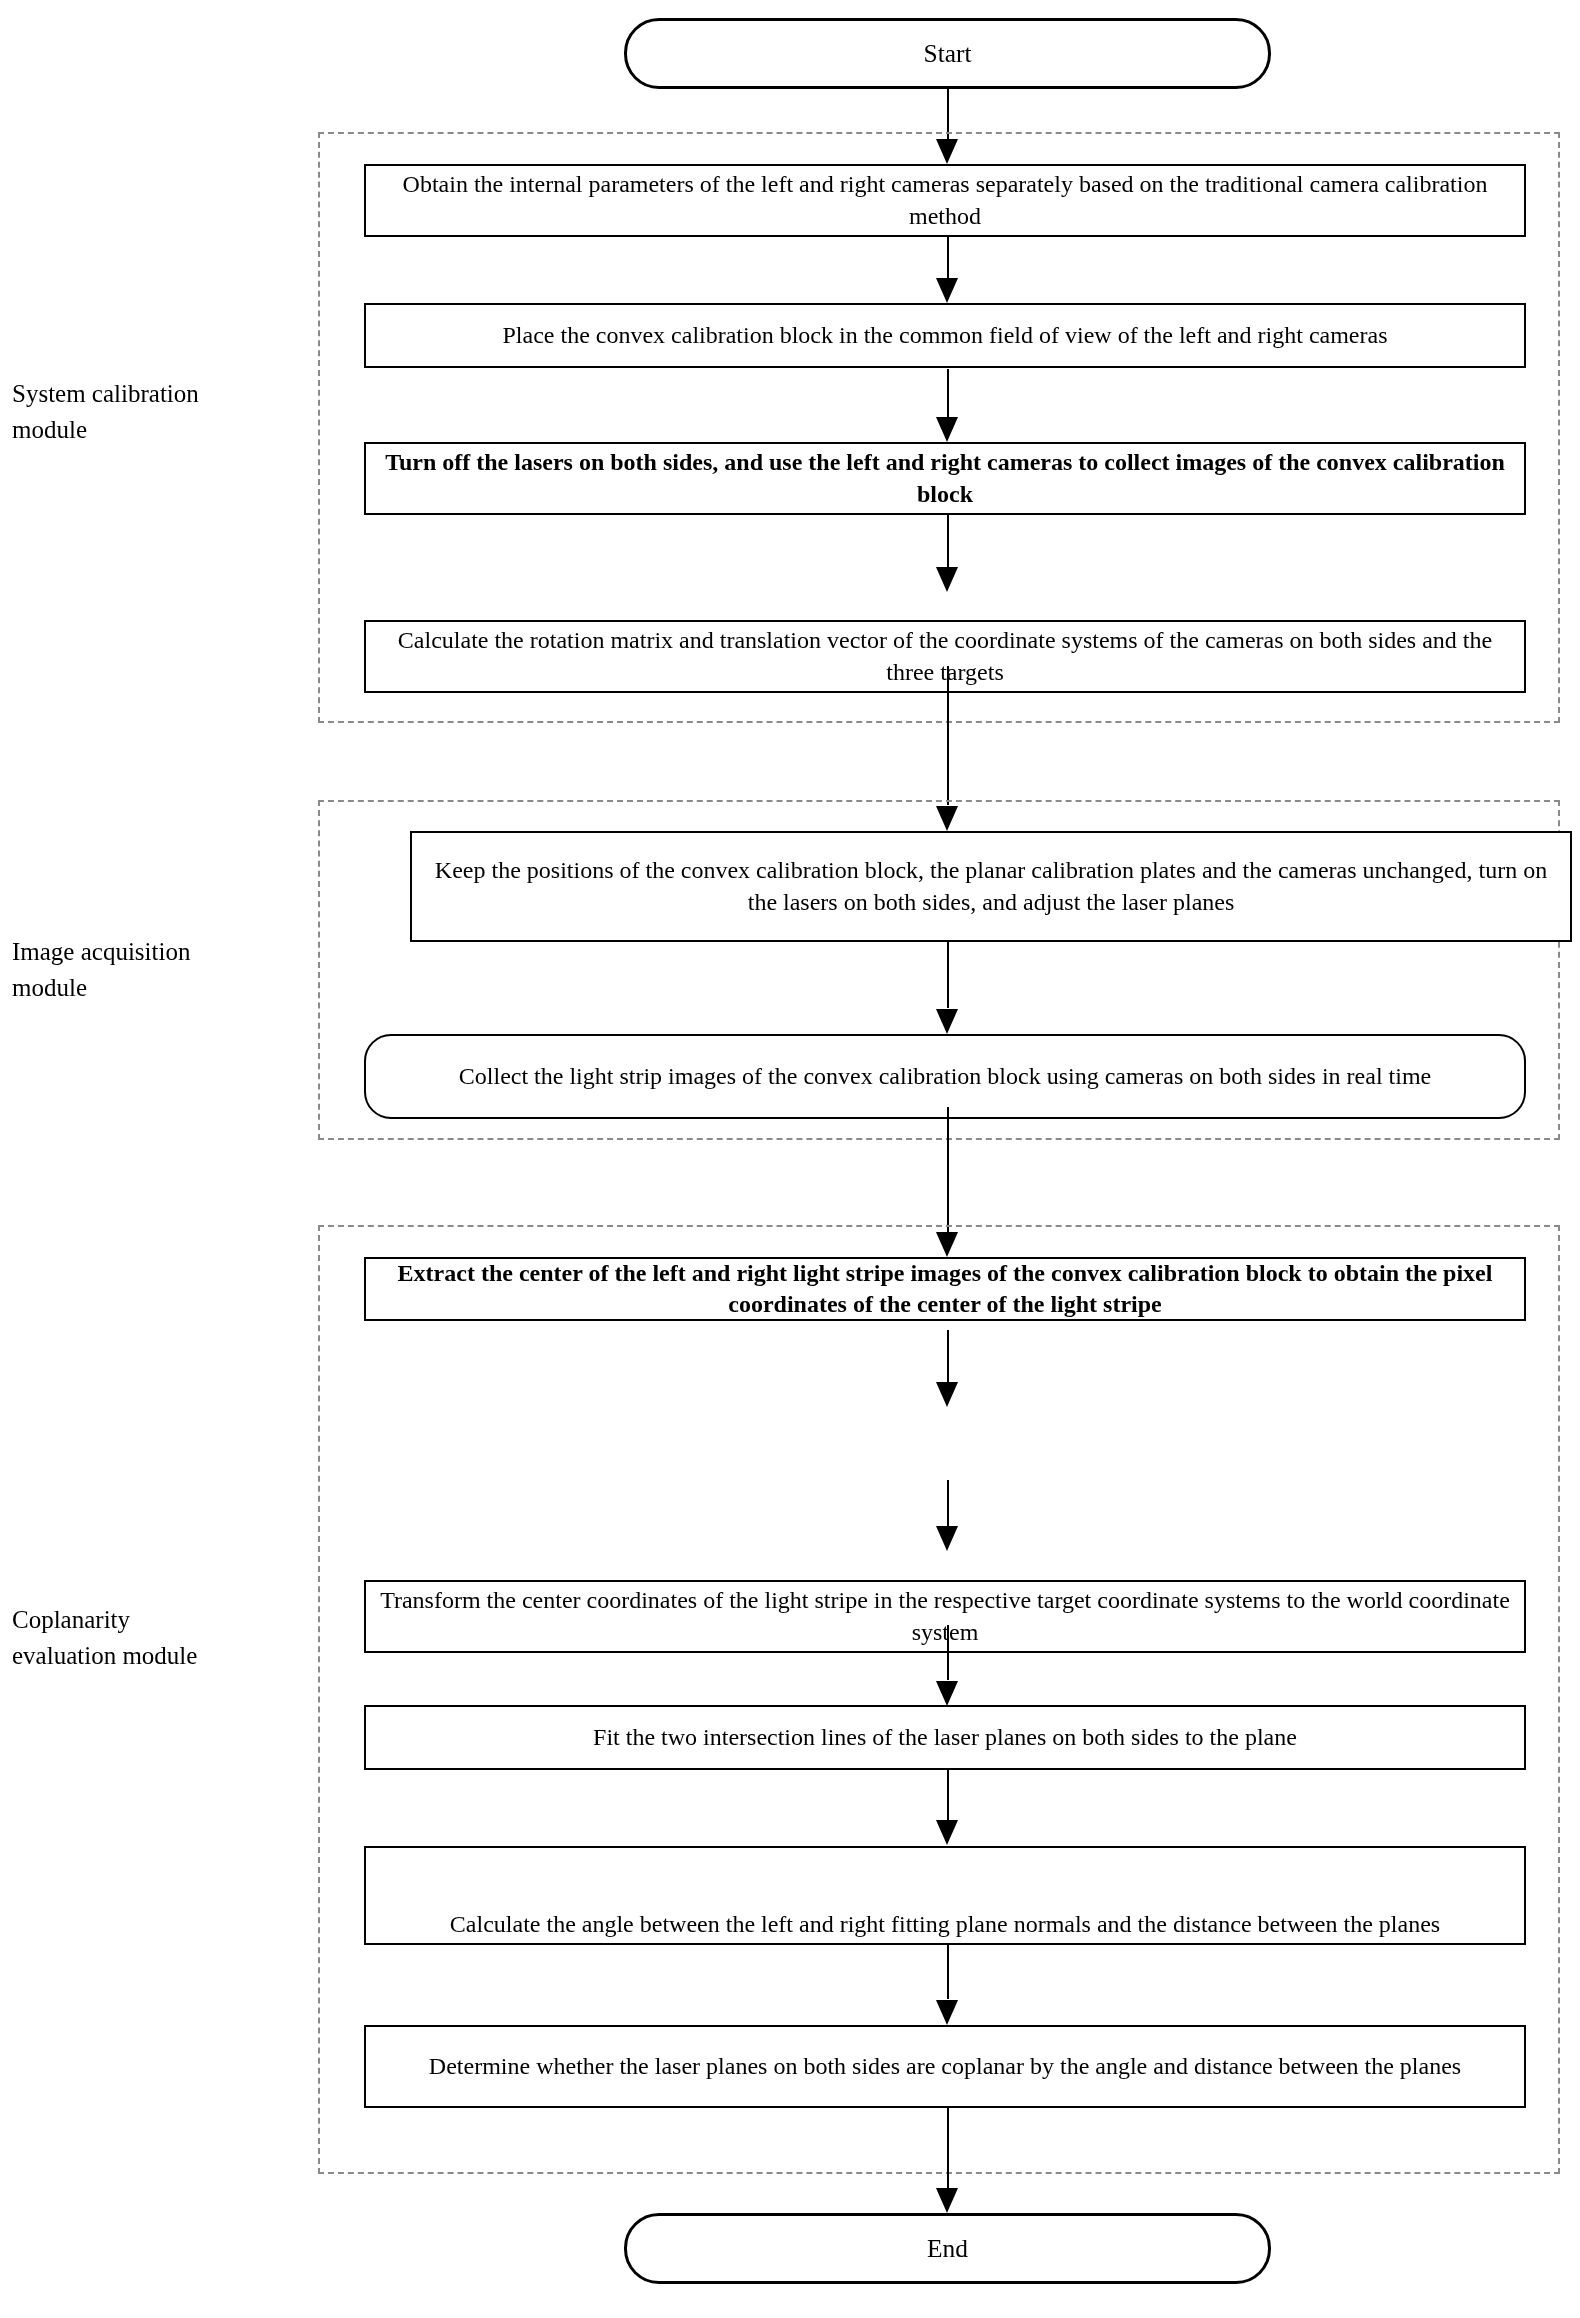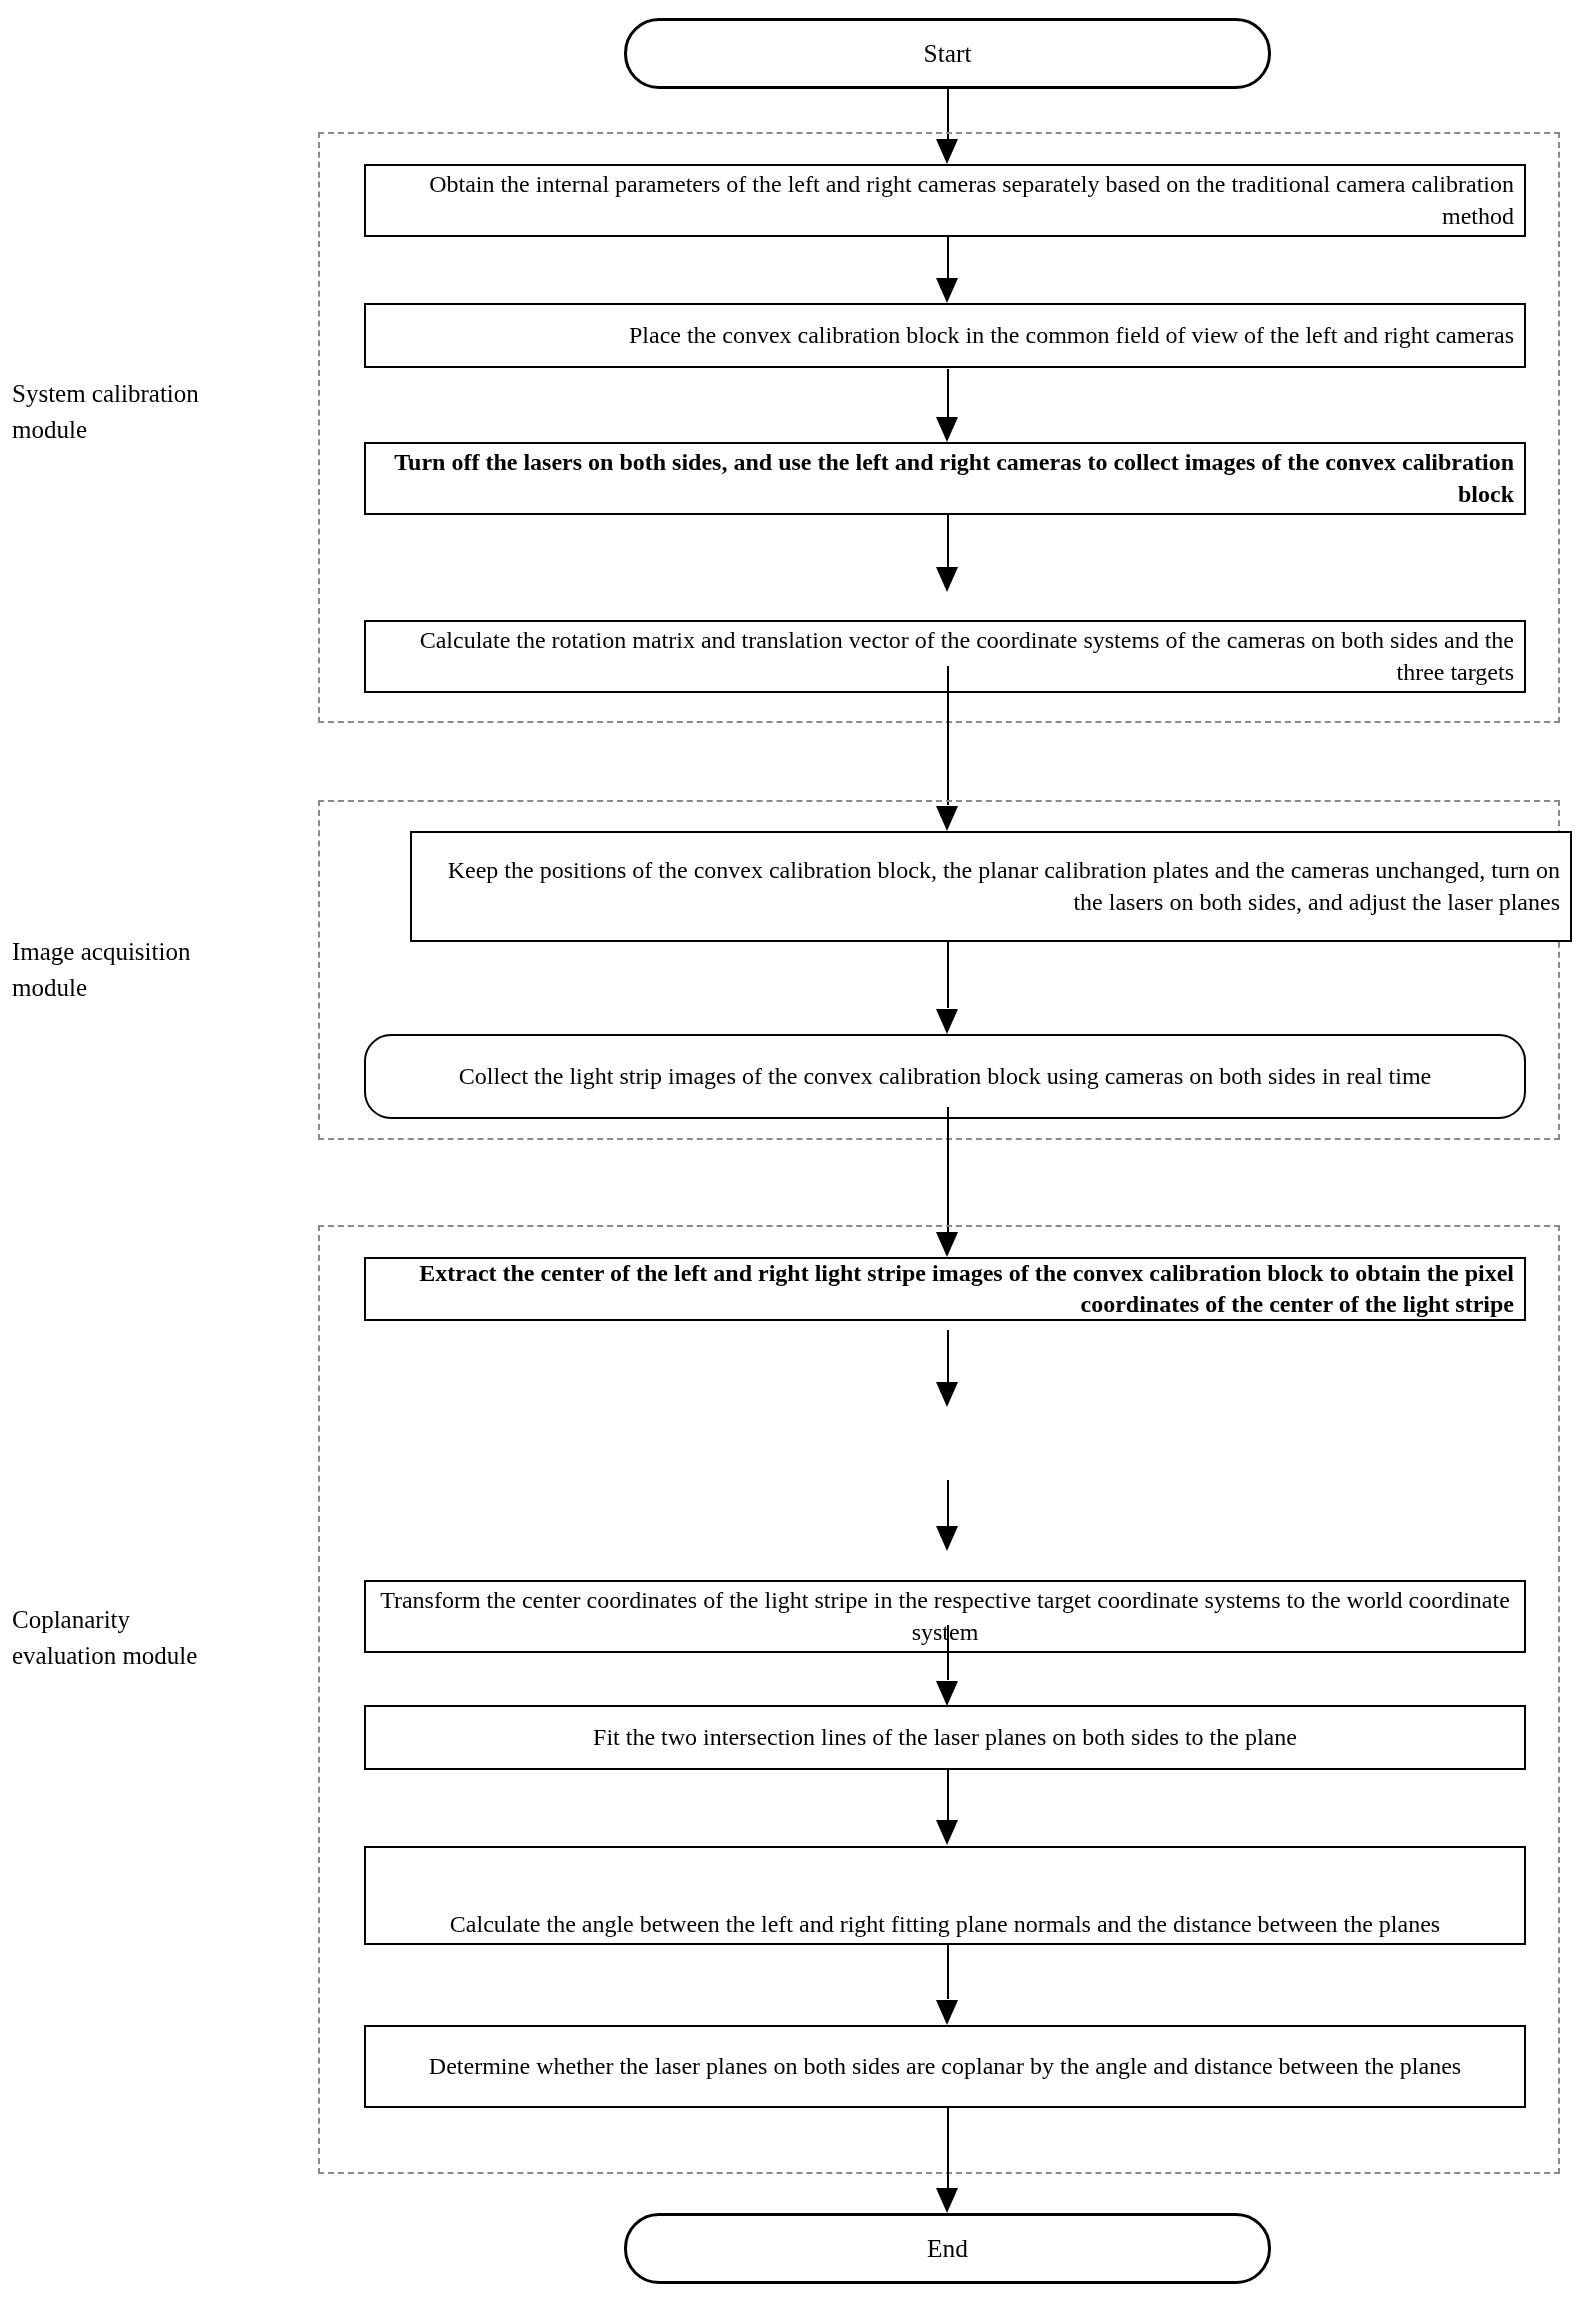--- a/index.html
+++ b/index.html
@@ -43,21 +43,21 @@
     background:#fff;
     box-sizing:border-box;
     display:flex;align-items:center;justify-content:center;
     padding:3.3px 10px;
   }
   .process .ptext{
     font-size:24px;
     line-height:1.30;
     width:100%;
   }
-  .ptext.left{text-align:right;}
+  .ptext.left{text-align:center;}
   .ptext.center{text-align:center;}
 
   
   .conn{position:absolute;width:0;}
   .conn .shaft{
     position:absolute;left:50%;top:0;
     width:2.8px;margin-left:-1.4px;
     background:#000;
   }
   .conn .head{

